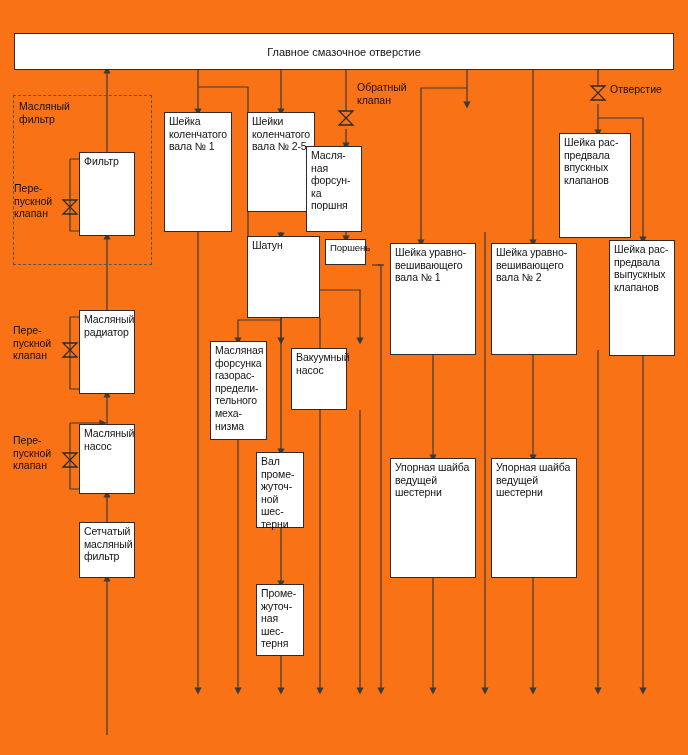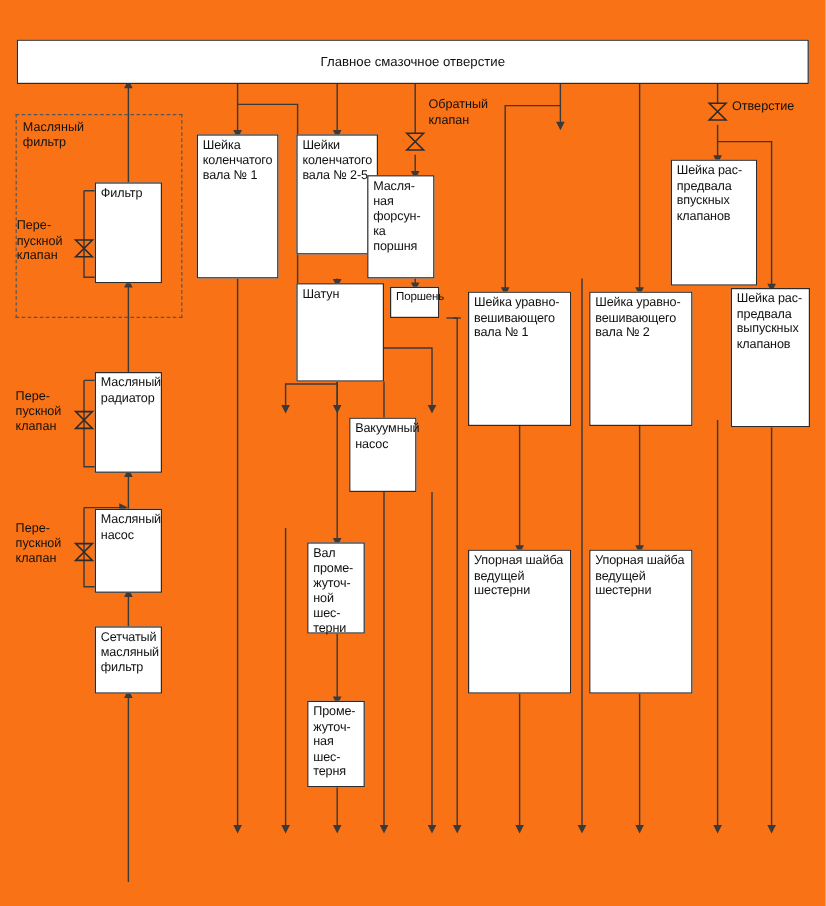--- a/index.html
+++ b/index.html
@@ -169,20 +169,29 @@
   </div>
 
   <div class="node" style="left:247px;top:236px;width:73px;height:82px;">
     <div class="lbl">Шатун</div>
   </div>
 
   <div class="node" style="left:325px;top:239px;width:41px;height:26px;">
     <div class="lbl" style="font-size:9.6px;">Поршень</div>
   </div>
 
+  <div class="node" style="left:210px;top:341px;width:57px;height:99px;">
+    <div class="lbl">Масляная
+форсунка
+газорас-
+предели-
+тельного
+меха-
+низма</div>
+  </div>
 
   <div class="node" style="left:291px;top:348px;width:56px;height:62px;">
     <div class="lbl">Вакуумный
 насос</div>
   </div>
 
   <div class="node" style="left:256px;top:452px;width:48px;height:76px;">
     <div class="lbl">Вал
 проме-
 жуточ-

